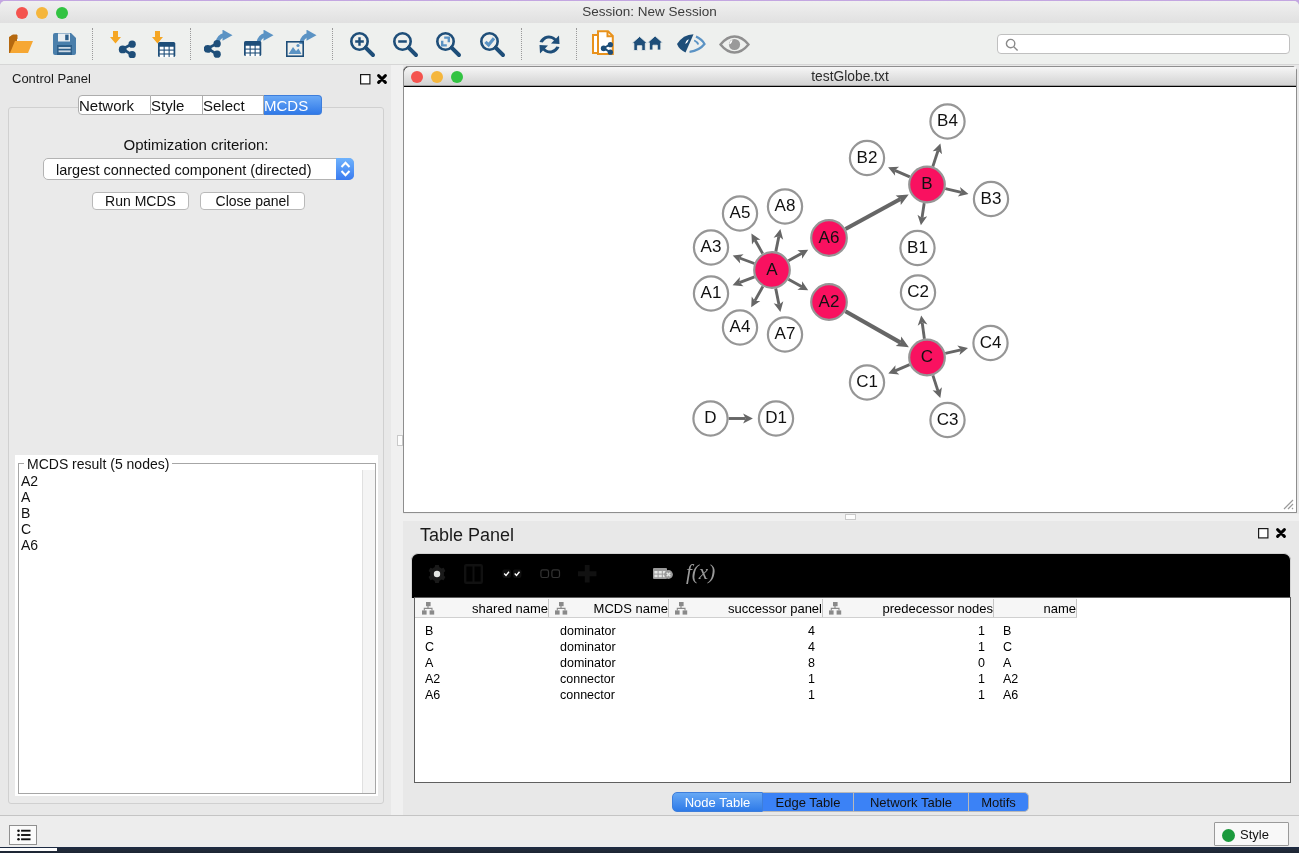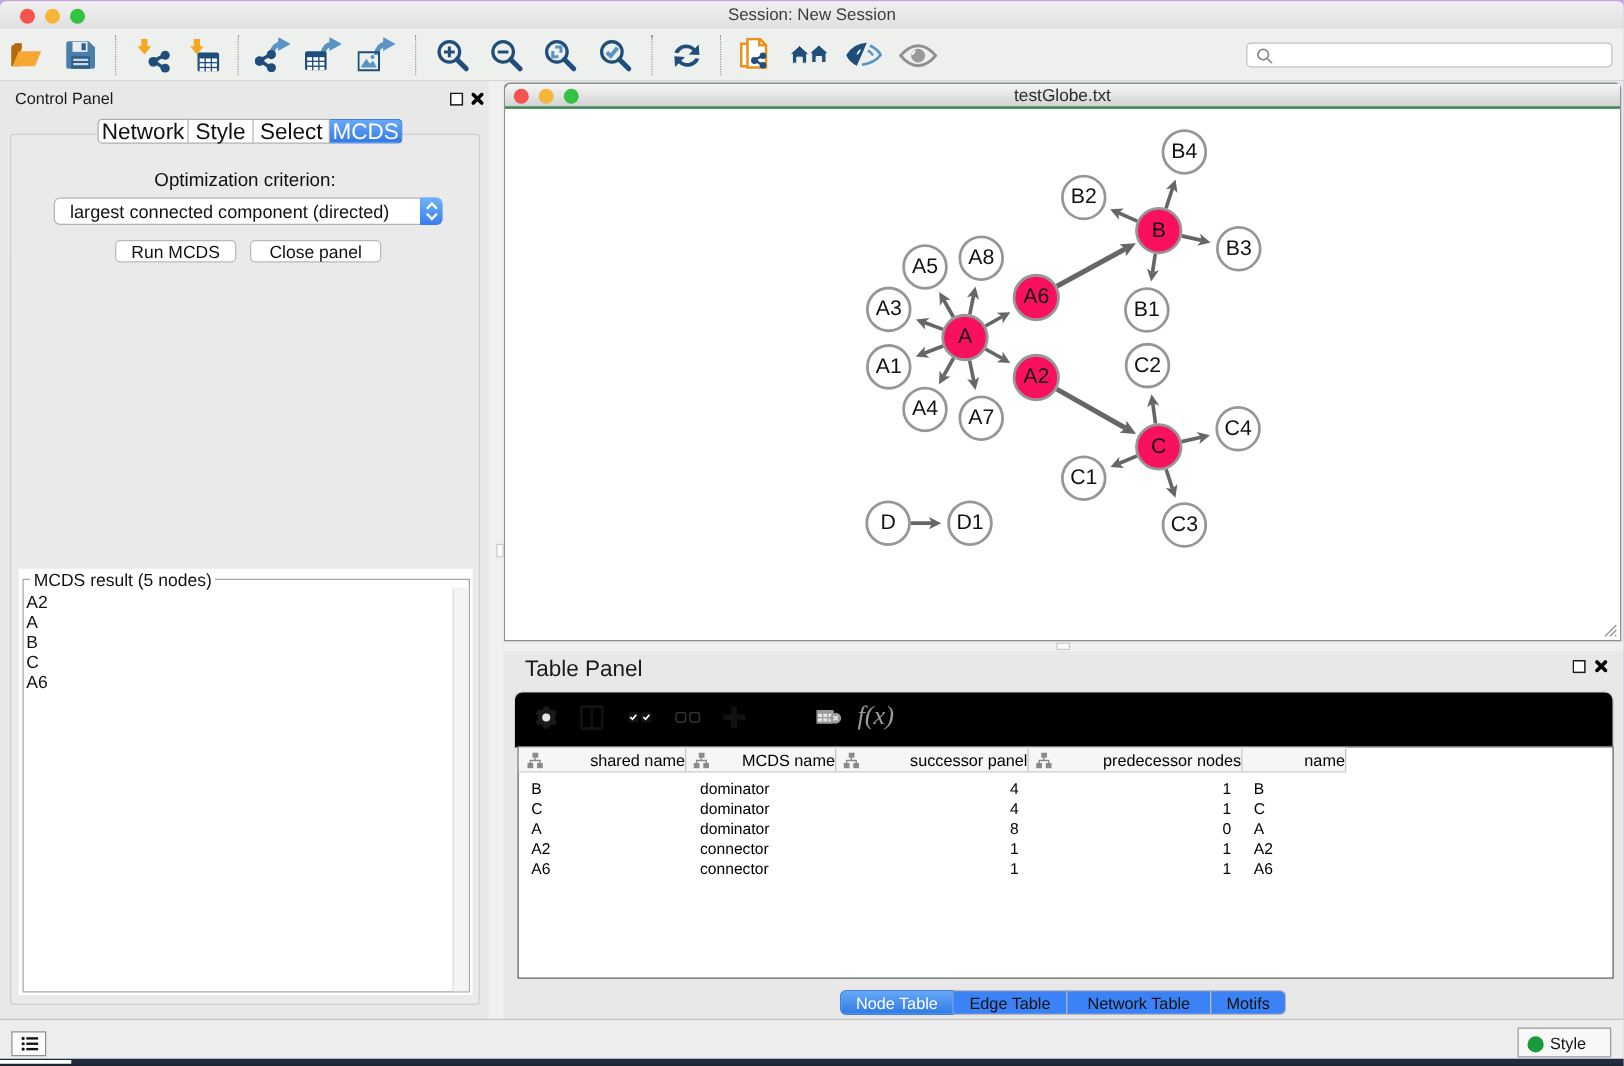--- a/index.html
+++ b/index.html
@@ -7,35 +7,35 @@
 #win{position:absolute;left:0;top:1px;width:1299px;height:846px;background:#e8e8e8;border-radius:5px 5px 0 0;overflow:hidden}
 #titlebar{position:absolute;left:0;top:0;width:1299px;height:37px;background:linear-gradient(#f0f0f0,#d6d6d6);border-bottom:1px solid #b0b0b0;border-radius:5px 5px 0 0}
 #titlebar .t{position:absolute;left:0;right:0;top:3px;text-align:center;font-size:13.5px;color:#3c3c3c}
 .tl{position:absolute;top:6px;width:12px;height:12px;border-radius:50%}
 #toolbar{position:absolute;left:0;top:22px;width:1299px;height:42px;background:#eef0ee;border-bottom:1px solid #d6d6d6}
 .vsep{position:absolute;top:5px;height:32px;width:0;border-left:1px dotted #9a9a9a}
 #search{position:absolute;left:997px;top:11px;width:293px;height:20px;background:#fff;border:1px solid #c0c0c0;border-radius:4px}
 
 #cp-title{position:absolute;left:12px;top:70px;font-size:13px;color:#1a1a1a}
 #cp-box{position:absolute;left:8px;top:106px;width:376px;height:697px;background:#eaeaea;border:1px solid #d0d0d0;border-radius:3px}
-.tab{position:absolute;top:94px;height:20px;background:#fff;border:1px solid #adadad;border-left:none;font-size:18px;color:#111;text-align:center;line-height:19px}
+.tab{position:absolute;top:94px;height:20px;background:#fff;border:1px solid #adadad;border-left:none;font-size:15px;color:#111;text-align:left;line-height:19px}
 .tabsel{background:linear-gradient(#6aa9f6,#3079e8);color:#fff;border-color:#3e7edb}
 #optlab{position:absolute;left:8px;top:135px;width:376px;text-align:center;font-size:15px;color:#111}
 #dropdown{position:absolute;left:43px;top:157px;width:311px;height:22px;background:#fff;border:1px solid #b3b3b3;border-radius:5px}
 #dropdown .txt{position:absolute;left:12px;top:2.5px;font-size:14.5px;color:#111}
 #dropdown .cap{position:absolute;right:-1px;top:-1px;width:18px;height:22px;background:linear-gradient(#6fb3fd,#3a7bf0);border-radius:0 5px 5px 0}
 .btn{position:absolute;top:191px;height:18px;background:#fff;border:1px solid #b9b9b9;border-radius:4px;font-size:14px;color:#111;text-align:center;line-height:17px}
 
 #mcds-white{position:absolute;left:15px;top:454px;width:363px;height:341px;background:#fff}
 #mcds-border{position:absolute;left:2.5px;top:8px;right:2.5px;bottom:2.5px;border:1px solid #a6a6a6}
 #mcds-lab{position:absolute;left:9px;top:1px;background:#fff;padding:0 3px;font-size:14px;color:#111}
 #mcds-list{position:absolute;left:6px;top:18px;font-size:14px;color:#111;line-height:16.1px}
 #mcds-scroll{position:absolute;right:3.5px;top:15px;width:13px;bottom:3.5px;background:#f4f4f4;border-left:1px solid #e0e0e0}
 
-#gwin{position:absolute;left:403px;top:65px;width:894px;height:447px;border:1px solid #8e8e8e;border-radius:5px 5px 0 0;background:#15803d}
+#gwin{position:absolute;left:403px;top:65px;width:894px;height:447px;border:1px solid #8e8e8e;border-radius:5px 5px 0 0;background:#000000}
 #gtitle{position:absolute;left:0;top:0;right:0;height:19px;background:linear-gradient(#f6f6f6,#d3d3d3);border-bottom:1px solid #a0a0a0;border-radius:5px 0 0 0}
 #gtitle .t{position:absolute;left:0;right:0;top:2px;text-align:center;font-size:13.8px;color:#2b2b2b}
 #gcanvas{position:absolute;left:0;top:20px;right:0;bottom:0;background:#fff}
 
 #tp-title{position:absolute;left:420px;top:524px;font-size:18px;color:#1a1a1a}
 #tp-toolbar{position:absolute;left:411px;top:552px;width:880px;height:45px;background:#000000;border:1px solid #d2d2d2;border-bottom:none;border-radius:7px 7px 0 0}
 #tbl{position:absolute;left:414px;top:596px;width:877px;height:186px;background:#fff;border:1px solid #5f5f5f}
 #tbl-head{position:absolute;left:0;top:0;width:662px;height:20px;background:#f6f6f6;border-bottom:1px solid #d0d0d0}
 .hsep{position:absolute;top:1px;height:18px;width:0;border-left:1px solid #c6c6c6}
 .hlab{position:absolute;top:3px;font-size:13px;color:#000;text-align:right}

